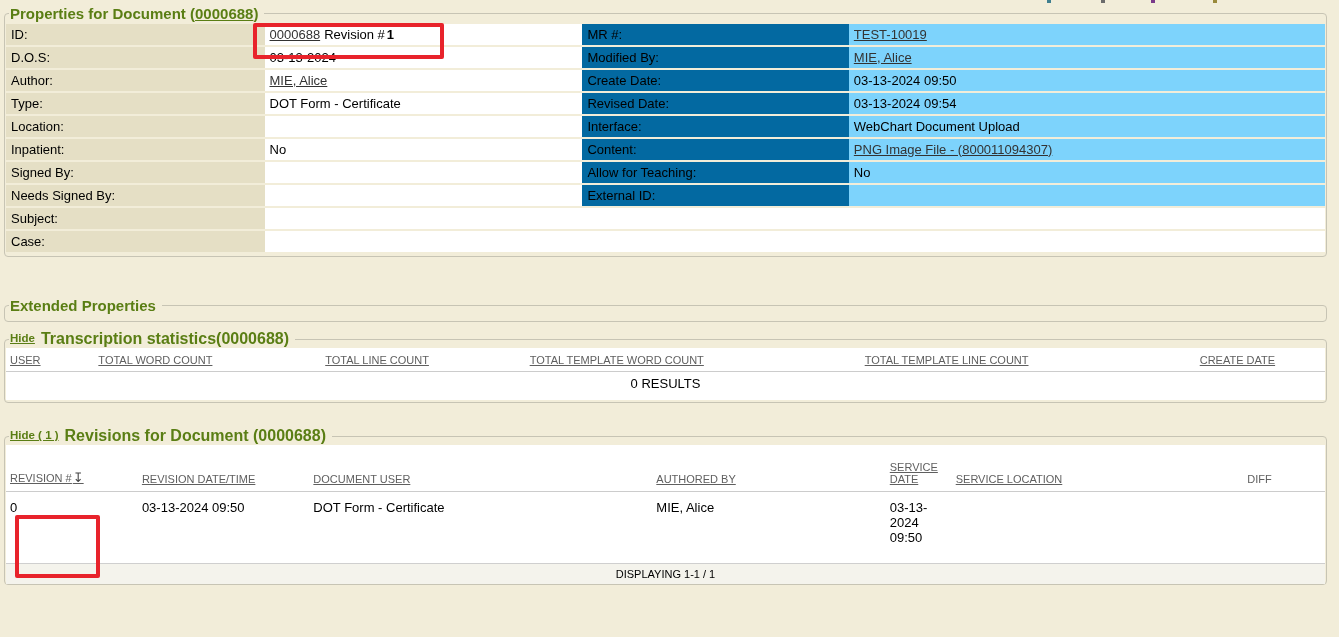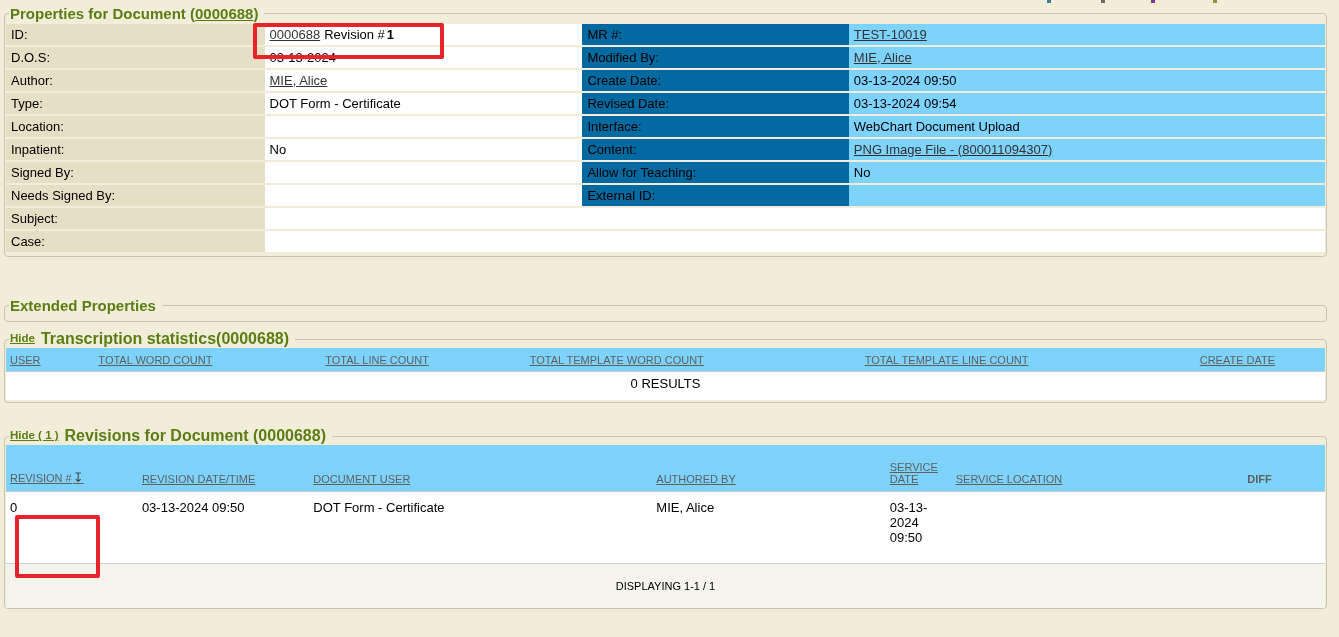--- a/index.html
+++ b/index.html
@@ -65,50 +65,50 @@
   .bold { font-weight: bold; }
   .id-text { margin: 0 2px 0 4px; }
 
   
   table.grid {
     width: 100%;
     border-collapse: collapse;
     font-size: 13px;
   }
   table.grid th {
-    background: #7dd3fc;
+    background: #ffffff;
     border-bottom: 1px solid #cccccc;
     font-weight: normal;
     font-size: 11px;
     color: #5f5f5f;
     text-align: left;
     vertical-align: bottom;
     padding: 6px 4px 5px 4px;
   }
   table.grid th .th-label { text-decoration: underline; }
-  table.grid th.no-sort .th-label { text-decoration: none; font-weight: bold; }
+  table.grid th.no-sort .th-label { text-decoration: none; }
   table.grid td { background: #ffffff; }
   td.center-note {
     font-size: 13px;
     text-align: center;
     padding: 4px 0 9px 0;
   }
   
   table.revisions th { padding: 16px 4px 6px 4px; }
   table.revisions td.data {
     vertical-align: top;
     padding: 8px 4px;
     height: 72px;
     border-bottom: 1px solid #cfcfcf;
   }
   table.revisions td.footer {
     background: #f4f3ec;
     font-size: 11px;
     text-align: center;
-    padding: 16px 0;
+    padding: 4px 0;
   }
   .sort-icon { font-size: 13px; color: #444; text-decoration: none; margin-left: 1px; }
 
   
   .tc-user { width: 6.7%; }  .tc-twc { width: 17.2%; } .tc-tlc { width: 15.5%; }
   .tc-ttwc { width: 25.4%; } .tc-ttlc { width: 25.4%; margin-left: 24px; } .tc-cd { width: 9.8%; }
   .rc-num { width: 10%; text-decoration: underline; } .rc-dt { width: 13%; } .rc-type { width: 26%; }
   .rc-auth { width: 17.7%; } .rc-sdate { width: 5%; } .rc-sloc { width: 22.1%; }
   .rc-diff { width: 6.2%; }
 

